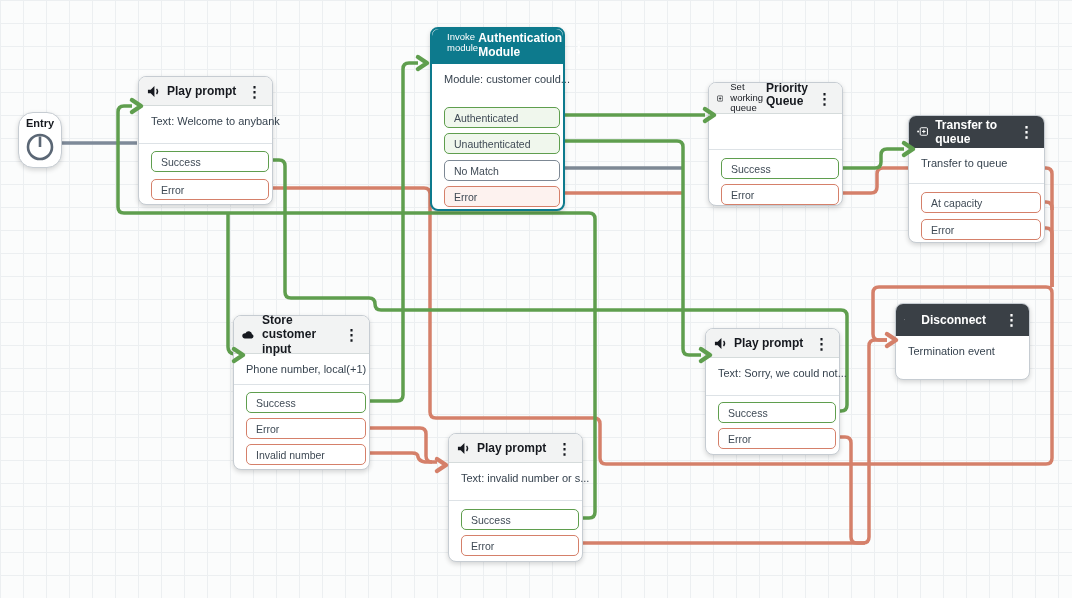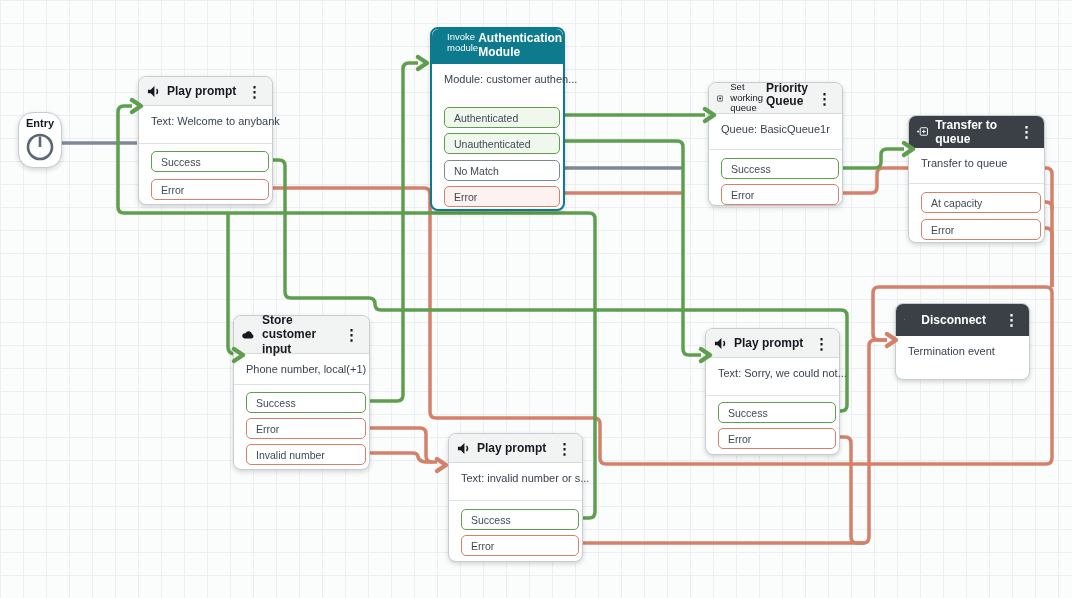--- a/index.html
+++ b/index.html
@@ -121,21 +121,21 @@
       <circle cx="7" cy="7" r="4.6" fill="none" stroke="#fff" stroke-width="1.4"></circle>
       <path d="M7 2.4 V0.6 M7 13.4 V11.6 M2.4 7 H0.6" stroke="#fff" stroke-width="1.4"></path>
     </svg>
     <span class="titles">
       <span class="kind">Invoke module</span>
       <span class="title">Authentication Module</span>
     </span>
     <button class="kebab">⋮</button>
   </div>
   <div class="bodytext">
-    <span>Module: customer authen...</span>
+    <span>Module: customer could...</span>
     <svg class="chev" width="10" height="7" viewBox="0 0 10 7">
       <path d="M1 1l4 4 4-4" stroke="#16191f" stroke-width="1.6" fill="none"></path>
     </svg>
   </div>
   <div class="outbox ob-green ob-green-tint" style="top:78px;">Authenticated</div>
   <div class="outbox ob-green ob-green-tint" style="top:104px;">Unauthenticated</div>
   <div class="outbox ob-gray" style="top:131px;">No Match</div>
   <div class="outbox ob-red ob-red-tint" style="top:157px;">Error</div>
 </div>
 
@@ -144,21 +144,20 @@
     <svg width="13" height="13" viewBox="0 0 14 14">
       <rect x="1.2" y="1.2" width="11.6" height="11.6" rx="1.5" fill="none" stroke="#16191f" stroke-width="1.4"></rect>
       <path d="M7 4.2v5.6M4.2 7h5.6" stroke="#16191f" stroke-width="1.6"></path>
     </svg>
     <span class="titles">
       <span class="kind">Set working queue</span>
       <span class="title">Priority Queue</span>
     </span>
     <button class="kebab">⋮</button>
   </div>
-  <div class="bodytext">Queue: BasicQueue1r</div>
   <div class="divider" style="top:66px;"></div>
   <div class="outbox ob-green" style="top:75px;">Success</div>
   <div class="outbox ob-red" style="top:101px;">Error</div>
 </div>
 
 <div class="node" style="left:908px;top:115px;width:137px;height:128px;">
   <div class="hdr dark" style="height:31px;">
     <svg width="15" height="13" viewBox="0 0 16 14">
       <circle cx="1.6" cy="7" r="1.4" fill="#fff"></circle>
       <rect x="4.6" y="1.6" width="10.4" height="10.8" rx="1.5" fill="none" stroke="#fff" stroke-width="1.4"></rect>

